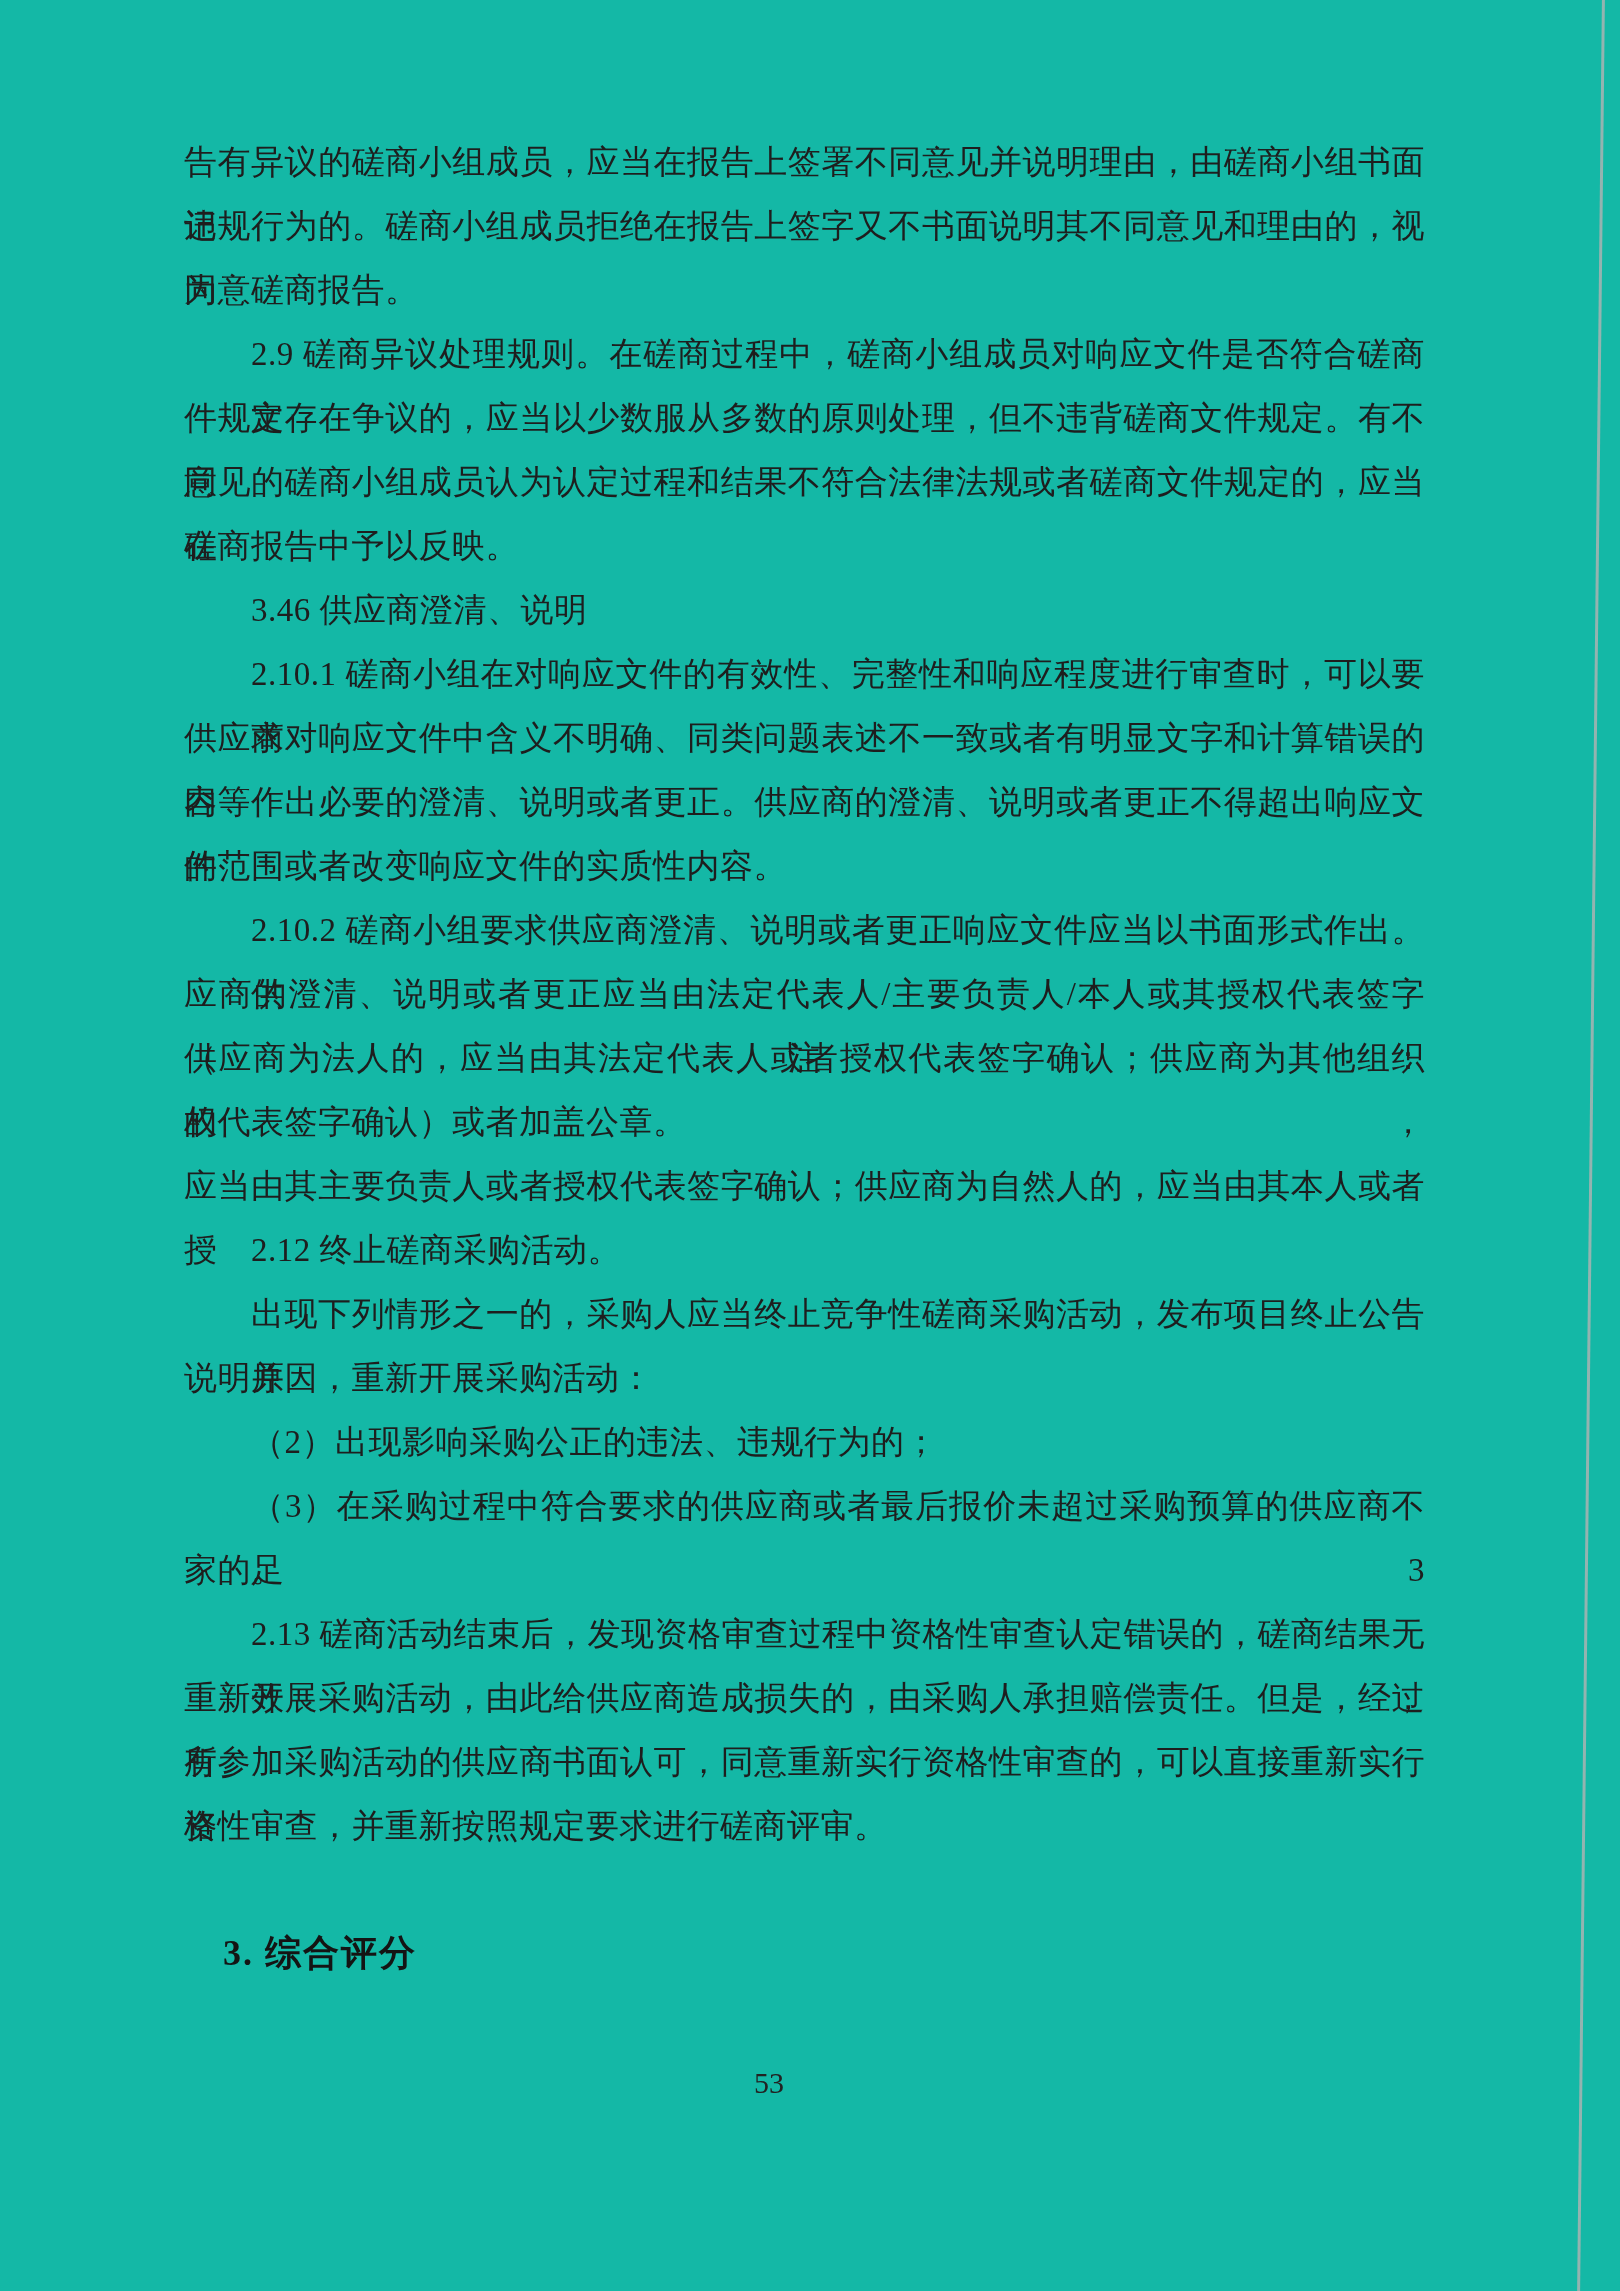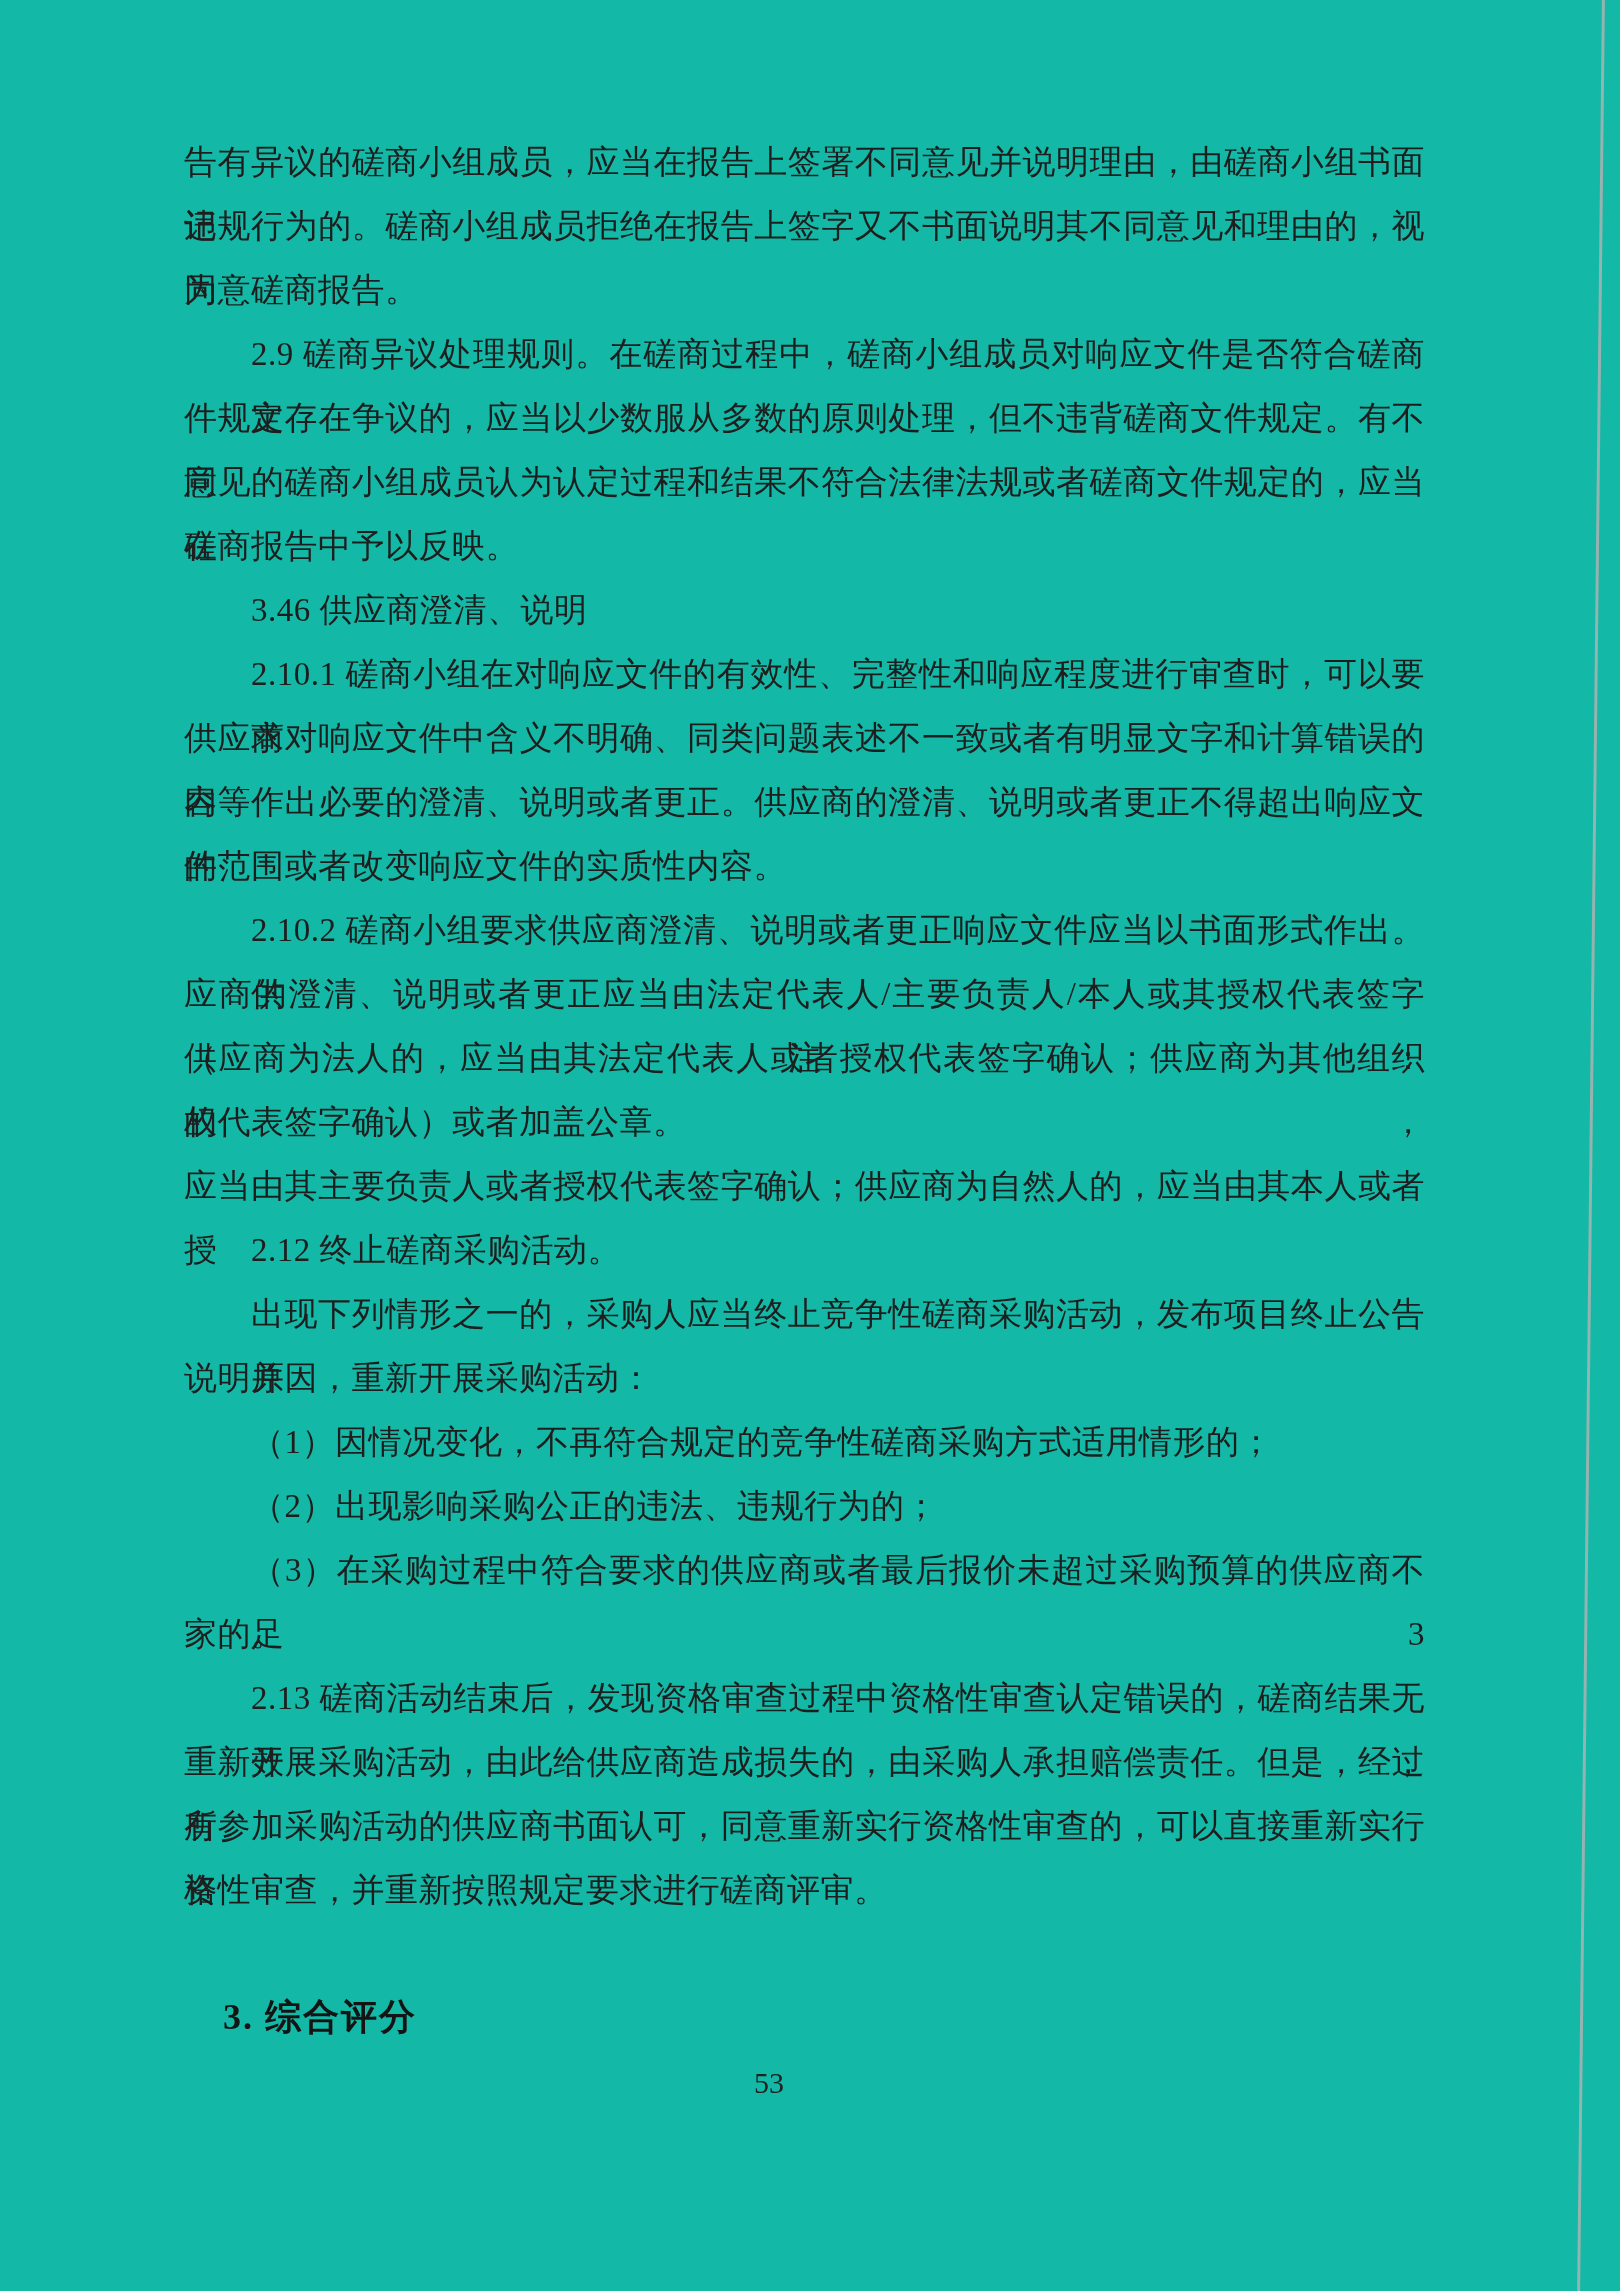--- a/index.html
+++ b/index.html
@@ -92,21 +92,20 @@
         <div class="line">容等作出必要的澄清、说明或者更正。供应商的澄清、说明或者更正不得超出响应文件</div>
         <div class="line nofill">的范围或者改变响应文件的实质性内容。</div>
         <div class="line ind2">2.10.2 磋商小组要求供应商澄清、说明或者更正响应文件应当以书面形式作出。供</div>
         <div class="line">应商的澄清、说明或者更正应当由法定代表人/主要负责人/本人或其授权代表签字（注：</div>
         <div class="line">供应商为法人的，应当由其法定代表人或者授权代表签字确认；供应商为其他组织的，</div>
         <div class="line nofill">权代表签字确认）或者加盖公章。</div>
         <div class="line">应当由其主要负责人或者授权代表签字确认；供应商为自然人的，应当由其本人或者授</div>
         <div class="line nofill ind2">2.12 终止磋商采购活动。</div>
         <div class="line ind2">出现下列情形之一的，采购人应当终止竞争性磋商采购活动，发布项目终止公告并</div>
         <div class="line nofill">说明原因，重新开展采购活动：</div>
-        <div class="line nofill ind2">（1）因情况变化，不再符合规定的竞争性磋商采购方式适用情形的；</div>
         <div class="line nofill ind2">（2）出现影响采购公正的违法、违规行为的；</div>
         <div class="line ind2">（3）在采购过程中符合要求的供应商或者最后报价未超过采购预算的供应商不足 3</div>
         <div class="line nofill">家的。</div>
         <div class="line ind2">2.13 磋商活动结束后，发现资格审查过程中资格性审查认定错误的，磋商结果无效，</div>
         <div class="line">重新开展采购活动，由此给供应商造成损失的，由采购人承担赔偿责任。但是，经过所</div>
         <div class="line">有参加采购活动的供应商书面认可，同意重新实行资格性审查的，可以直接重新实行资</div>
         <div class="line nofill">格性审查，并重新按照规定要求进行磋商评审。</div>
       </div>
     <div class="heading">3. 综合评分</div>
   </div>

